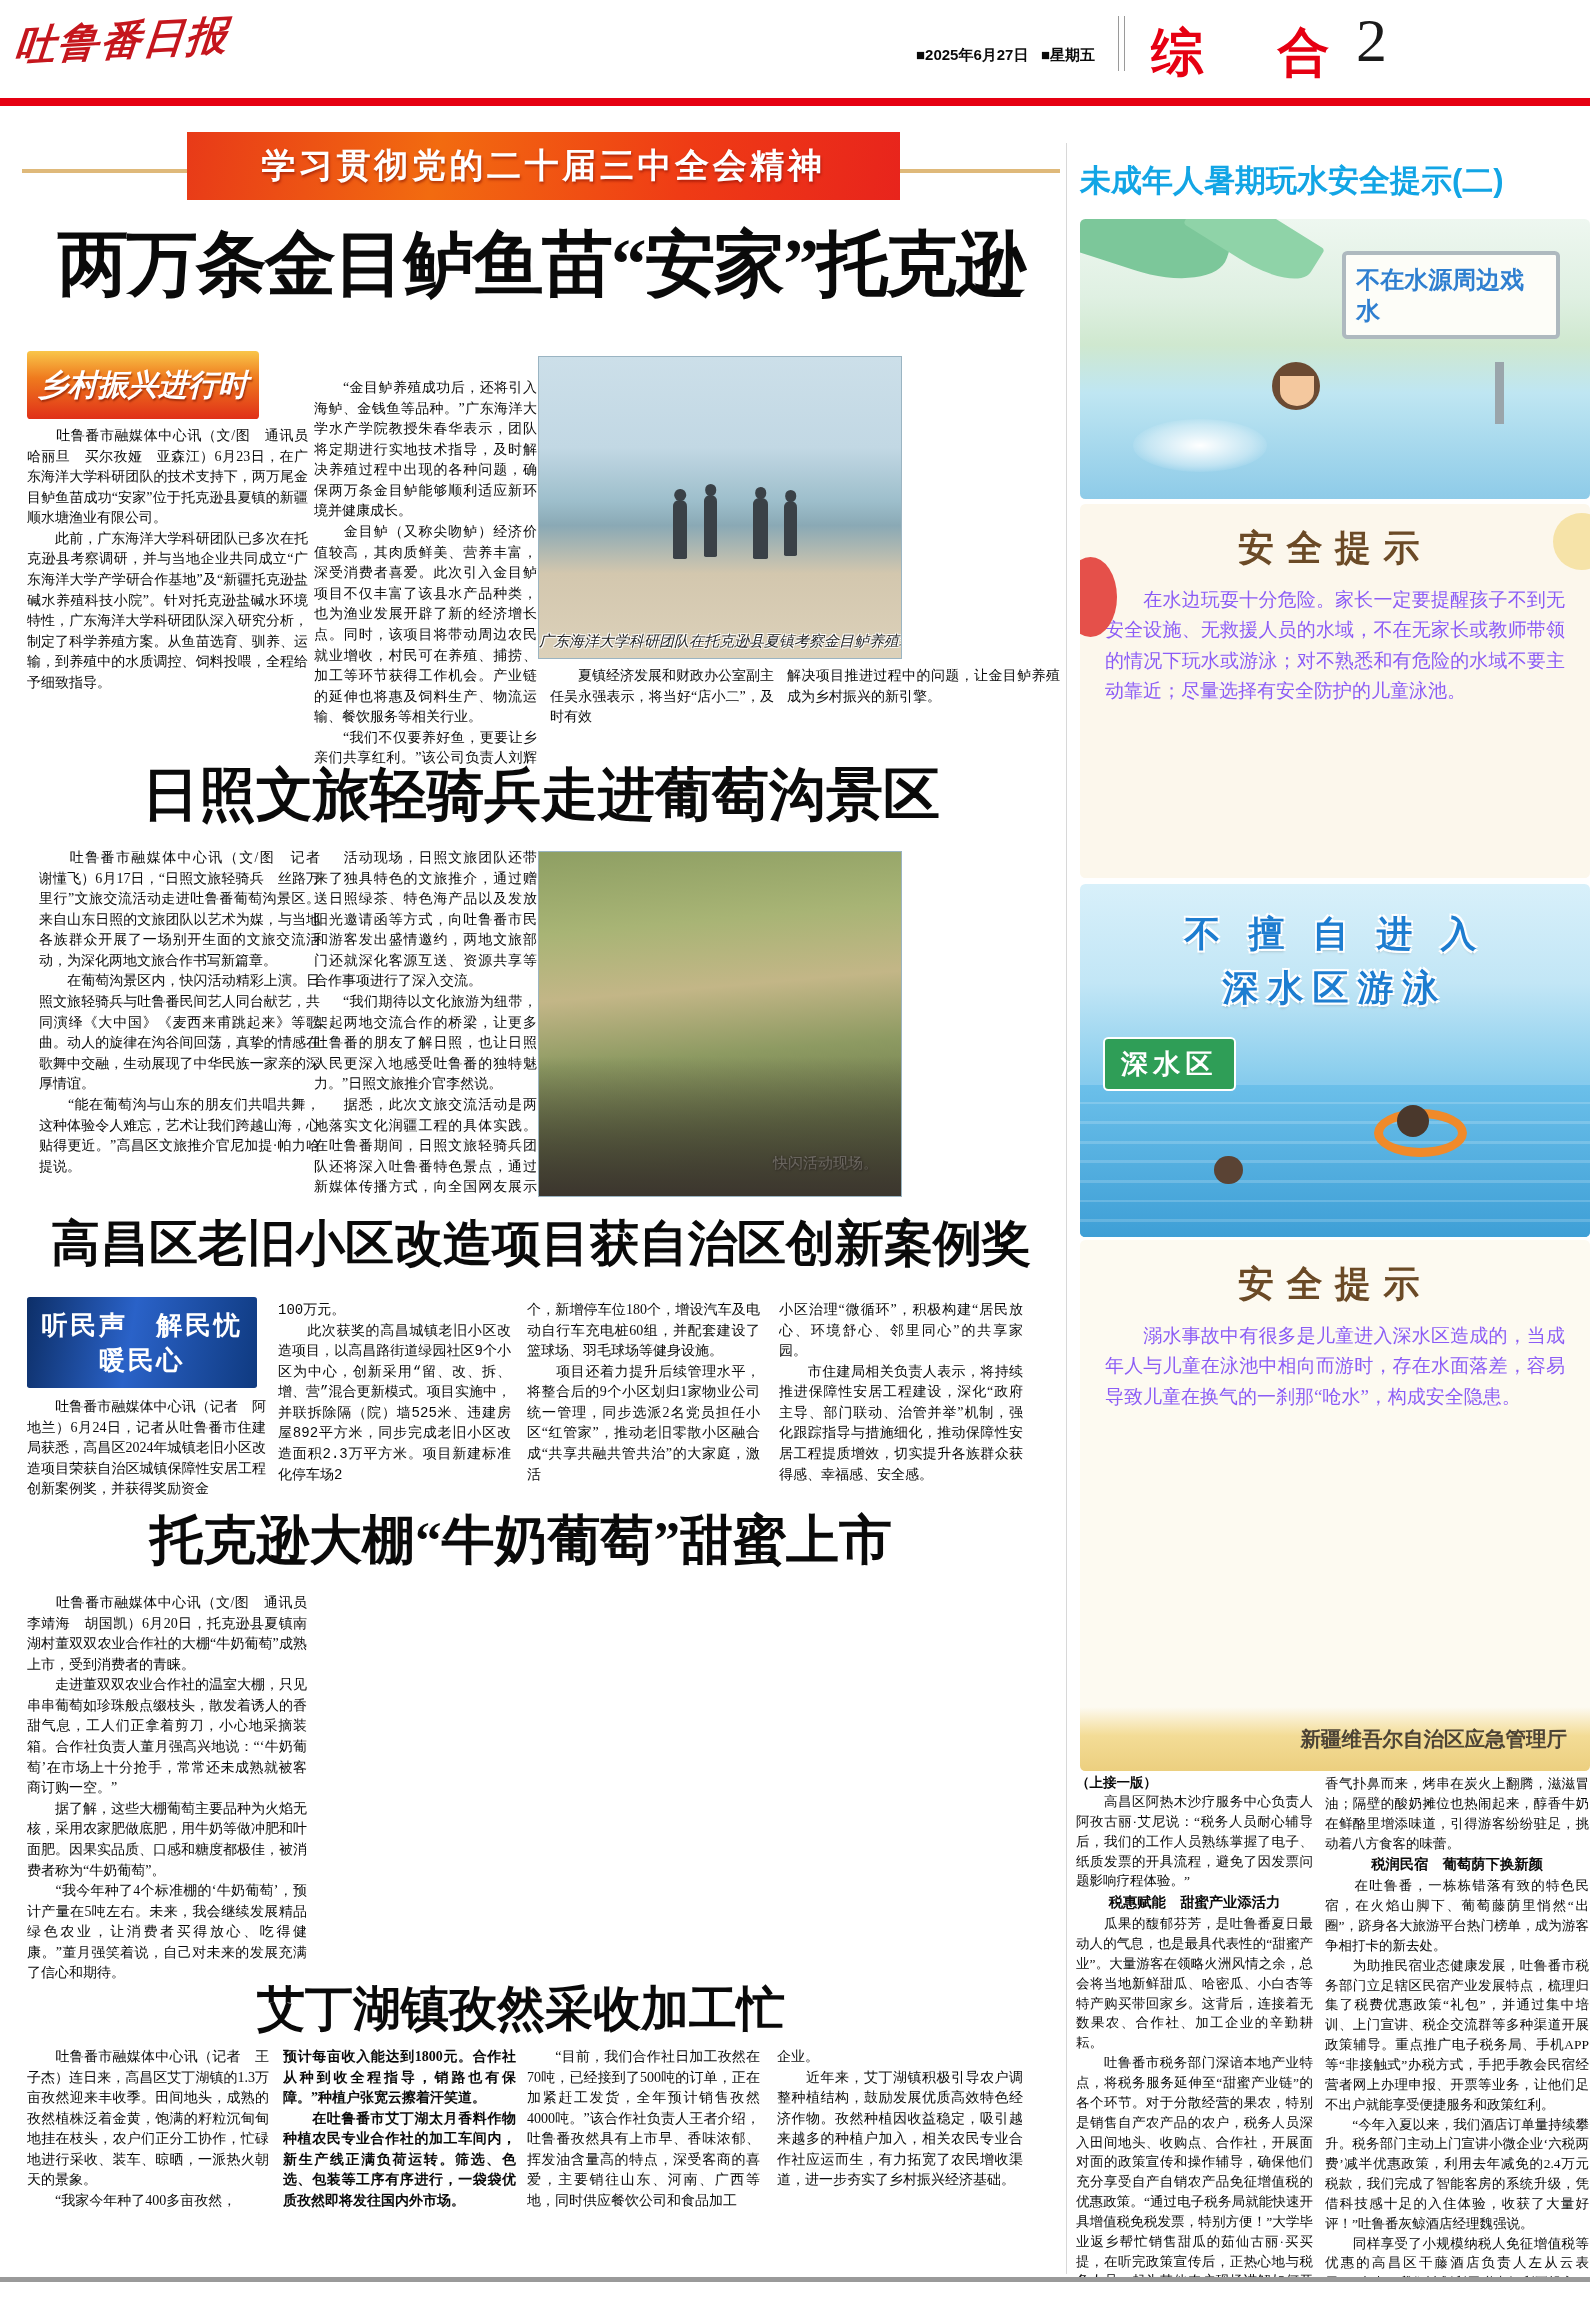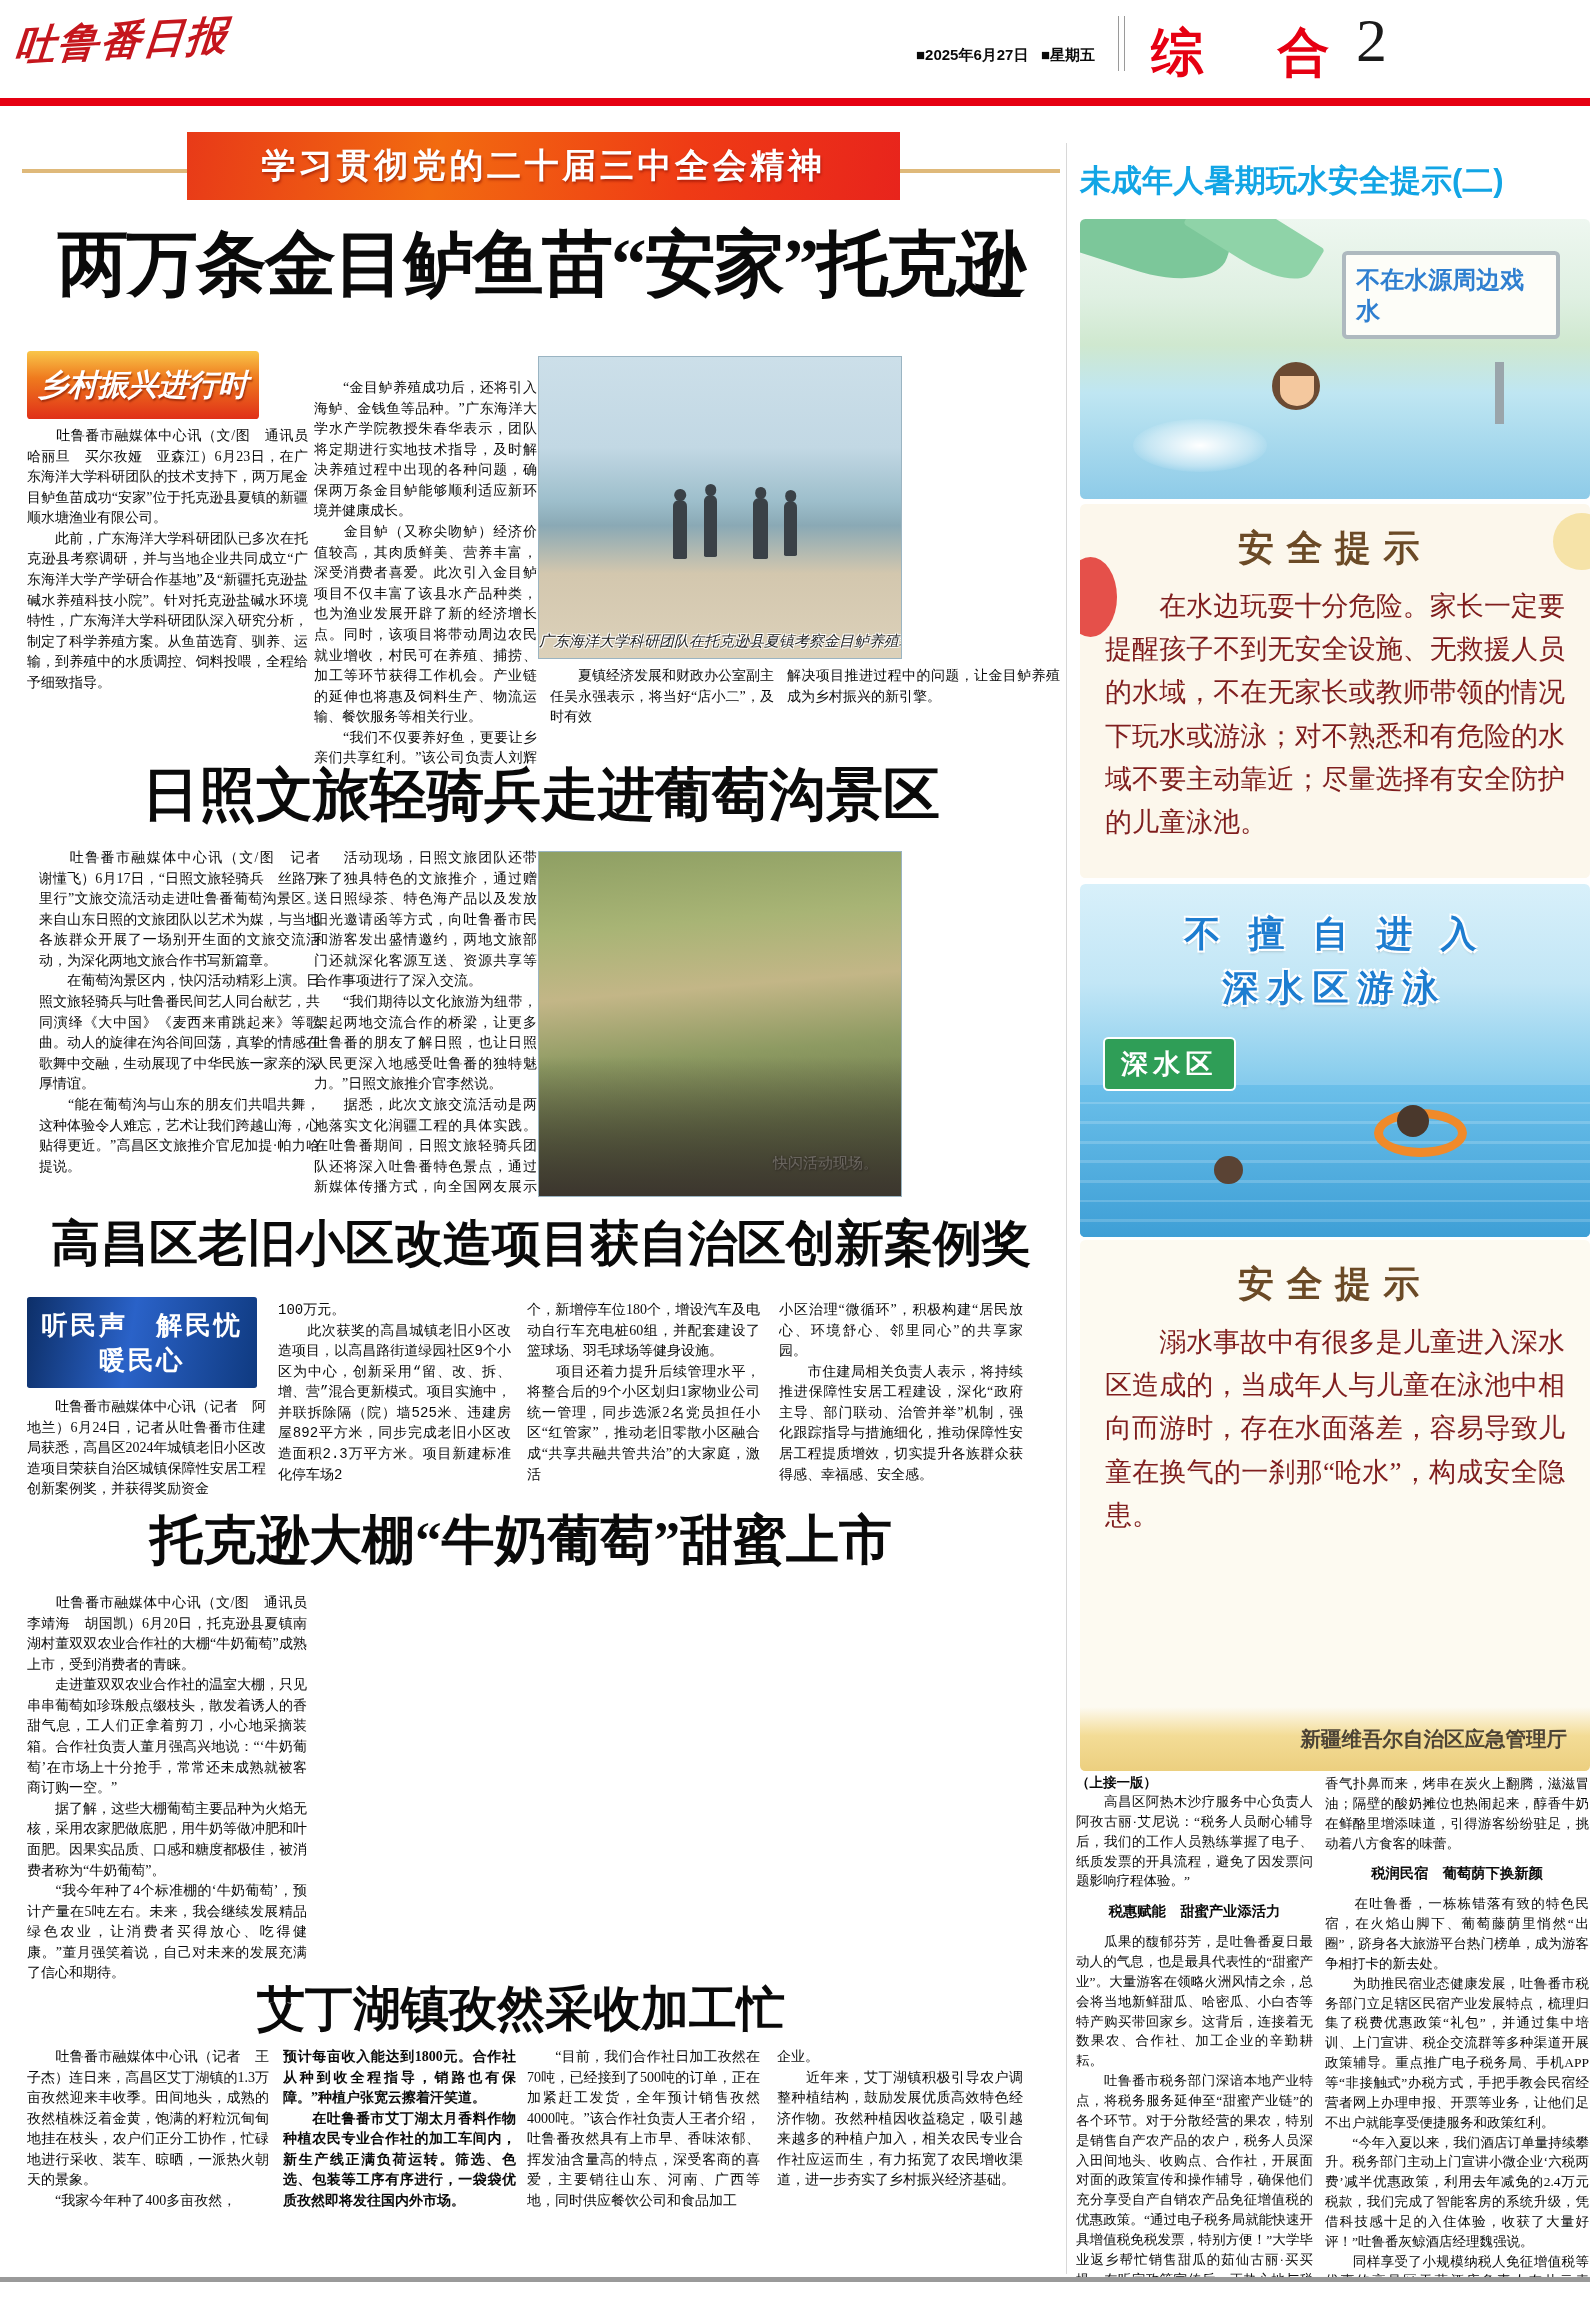--- a/index.html
+++ b/index.html
@@ -86,21 +86,21 @@
              border-radius:5.3px;padding:9px 10.7px;font-size:24px;font-weight:bold;color:#2f7fd0;
              line-height:1.3;font-family:"Liberation Sans",sans-serif;}
   .signpost{position:absolute;right:86px;top:143px;width:9px;height:62px;background:#9aa5ab;}
   .splash{position:absolute;left:53px;bottom:27px;width:134px;height:53px;border-radius:50%;
           background:radial-gradient(ellipse,#ffffff 0%,rgba(255,255,255,.35) 55%,rgba(255,255,255,0) 75%);}
   .head{position:absolute;border-radius:50%;}
   .tipcard{background:#fcf7ec;}
   .tip1{left:1080px;top:504px;width:510px;height:374px;}
   .tip2{left:1080px;top:1240px;width:510px;height:531px;background:#fdfaf1;}
   .tip-title{margin-top:19.6px;text-align:center;font-size:36px;font-weight:bold;color:#6b4a26;letter-spacing:12.5px;}
-  .tip-text{margin:12.5px 25px 0 25px;font-size:27px;line-height:1.6;color:#7f1d1d;text-align:justify;
+  .tip-text{margin:12.5px 25px 0 25px;font-size:19px;line-height:1.6;color:#8b5cf6;text-align:justify;
             white-space:pre-wrap;overflow:hidden;}
   .blob{position:absolute;border-radius:50%;}
   .illus2{left:1080px;top:884px;width:510px;height:353px;
           background:linear-gradient(180deg,#d8f0fa 0%,#c2e6f6 28%,#8fd0ee 52%,#5fb4e4 74%,#4aa5da 100%);}
   .warn2{position:absolute;top:23px;left:0;width:100%;text-align:center;font-size:36px;font-weight:bold;
          color:#1d7dd0;letter-spacing:9px;line-height:1.5;white-space:pre-wrap;
          font-family:"Liberation Sans",sans-serif;
          text-shadow:-1.8px -1.8px 0 #fff,1.8px -1.8px 0 #fff,-1.8px 1.8px 0 #fff,1.8px 1.8px 0 #fff,0 2.7px 2.7px rgba(0,0,0,.18);}
   .deepsign{position:absolute;left:23px;top:153px;background:#2f9e57;color:#fff;font-size:27px;font-weight:bold;
             padding:7.1px 16px;border-radius:5.3px;border:2.7px solid #fff;letter-spacing:5.3px;
@@ -111,21 +111,21 @@
   .ring{position:absolute;width:75px;height:30px;border:9px solid #f08a2a;border-radius:50%;background:transparent;}
   .sand{position:absolute;left:0;bottom:0;width:100%;height:64px;
         background:linear-gradient(180deg,rgba(247,227,169,0),#f3dc96 45%,#eccf7f);}
   .credit{position:absolute;right:23px;bottom:18px;font-size:20.5px;font-weight:bold;color:#4c4335;}
   
   .cont-col{overflow:hidden;}
   .contc1{left:1076px;top:1774px;width:237px;height:504px;}
   .contc2{left:1325px;top:1774px;width:264px;height:504px;}
   .cont-t{font-size:13.5px;line-height:1.47;text-align:justify;white-space:pre-wrap;}
   .cont-lead{font-size:13.5px;font-weight:bold;}
-  .cont-sub{font-size:14.3px;font-weight:bold;text-align:center;margin:11px 0;white-space:nowrap;}
+  .cont-sub{font-size:14.3px;font-weight:bold;text-align:center;margin:2px 0;white-space:nowrap;}
   
   .ftr-rule{left:0;top:2277px;width:1591px;height:4.5px;background:#9a9a9a;}
   .footer{left:22px;top:2284px;width:1550px;font-family:"Liberation Sans",sans-serif;font-weight:bold;
           font-size:17px;white-space:nowrap;overflow:hidden;}
   .footer span{margin-right:41px;}
 </style>
 </head>
 <body>
 
 <div class="page">

